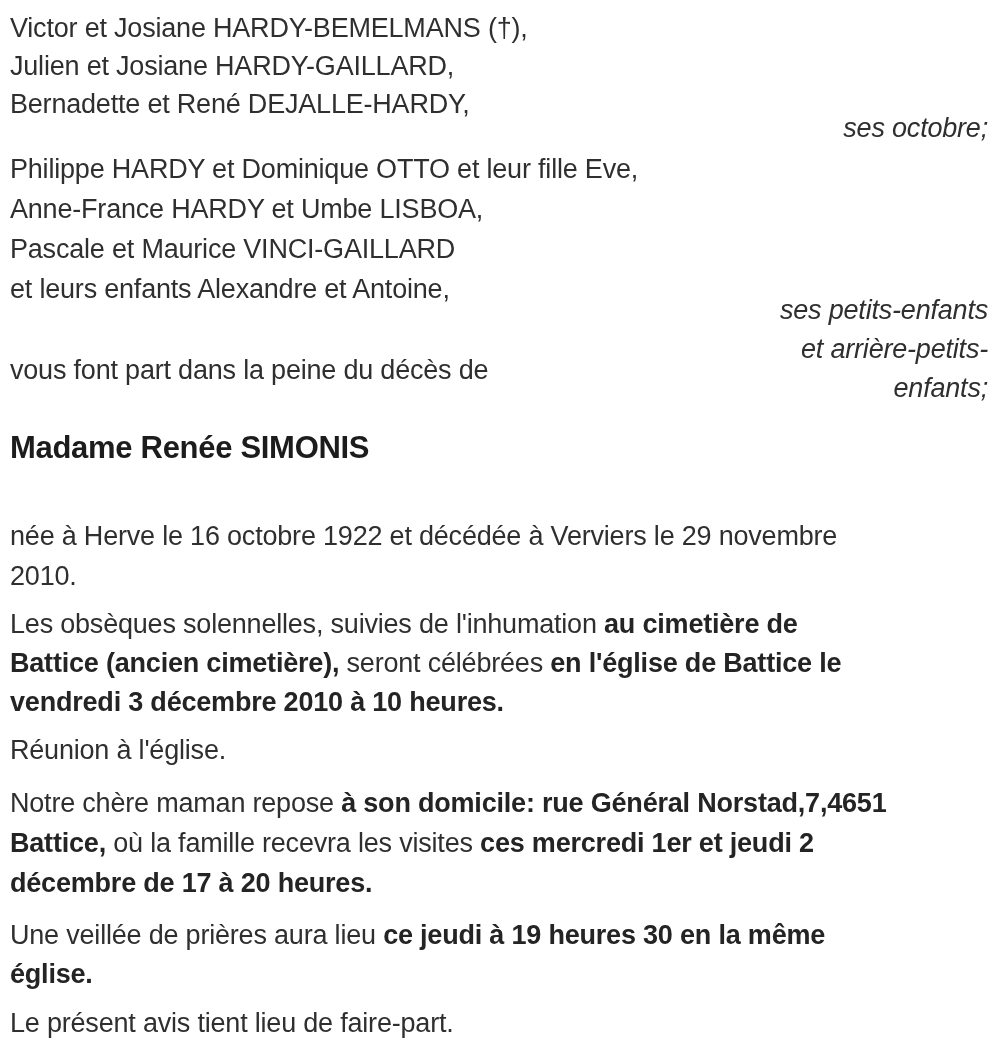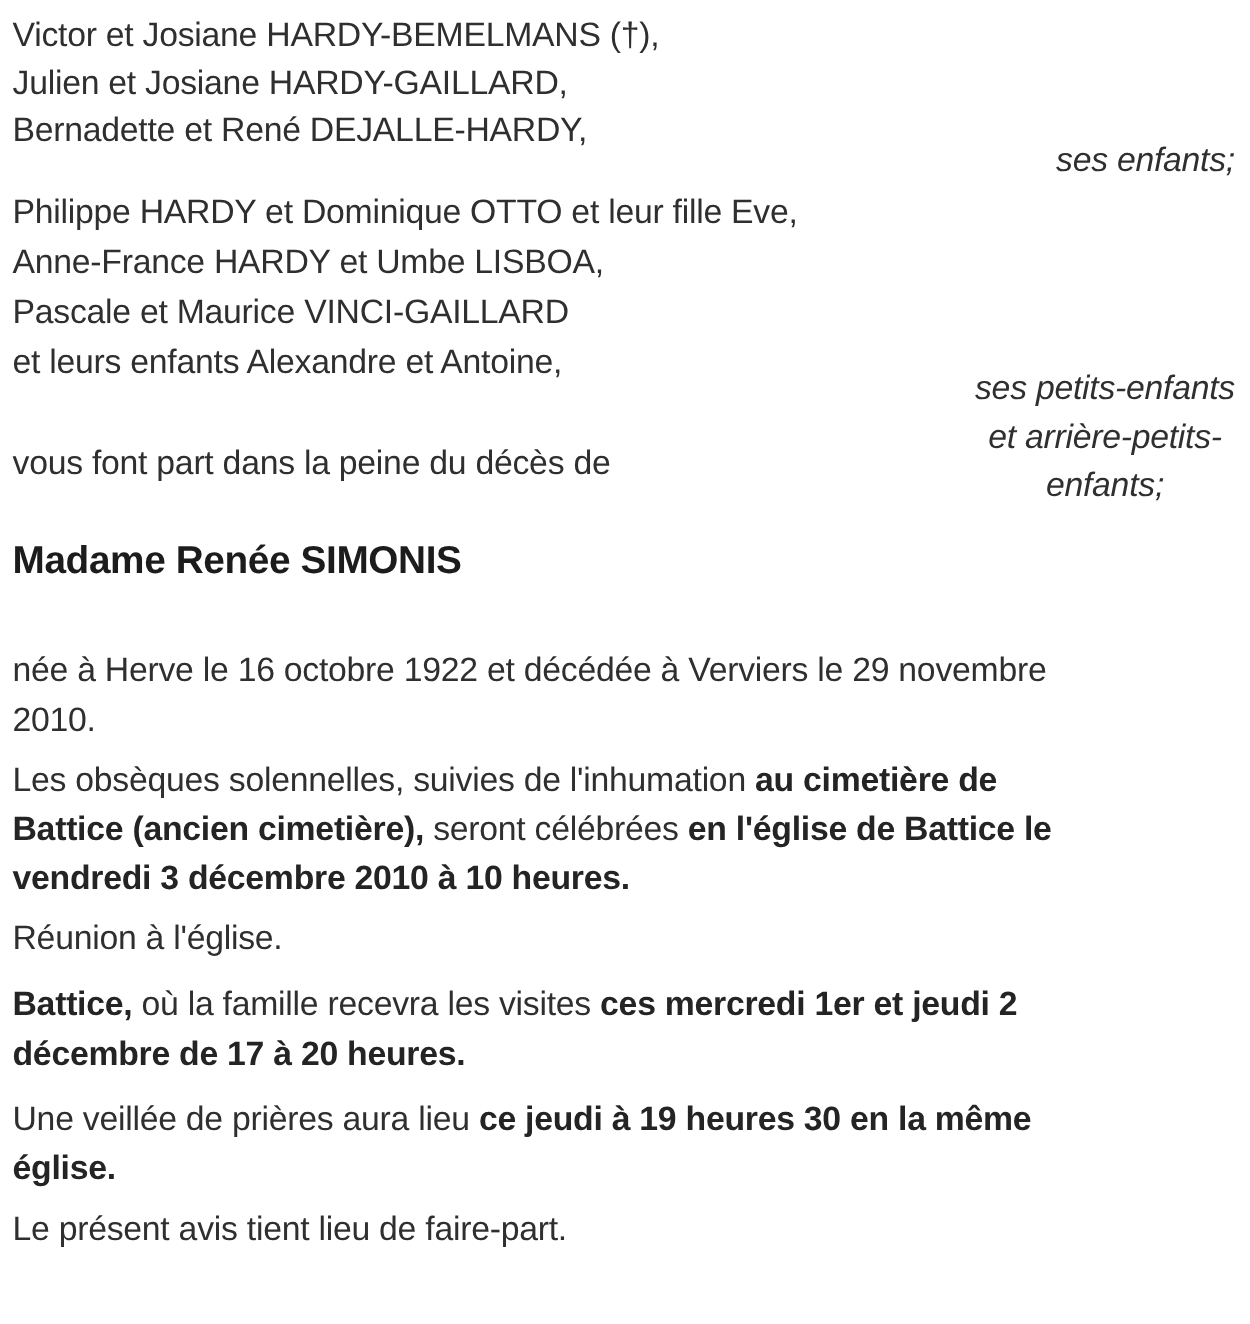--- a/index.html
+++ b/index.html
@@ -38,21 +38,20 @@
     display: flex;
     margin-top: -18px;
   }
   .intro-cell {
     flex: 1;
     padding-top: 60px;
   }
   .intro-cell .line { line-height: 38px; }
   .label-grandchildren {
     margin-left: auto;
-    text-align: center;
   }
   .label-grandchildren .line { line-height: 39px; }
 
   h1.deceased-name {
     margin: 16px 0 0 0;
     font-size: 31px;
     line-height: 48px;
     font-weight: 700;
     color: #1c1c1c;
     letter-spacing: -0.3px;
@@ -82,21 +81,21 @@
 <body>
 
 <div class="doc">
 
   <div class="names1">
     <div class="line">Victor et Josiane HARDY-BEMELMANS (†),</div>
     <div class="line">Julien et Josiane HARDY-GAILLARD,</div>
     <div class="line">Bernadette et René DEJALLE-HARDY,</div>
   </div>
 
-  <div class="relation-label label-children">ses enfants;</div>
+  <div class="relation-label label-children">ses octobre;</div>
 
   <div class="names2">
     <div class="line">Philippe HARDY et Dominique OTTO et leur fille Eve,</div>
     <div class="line">Anne-France HARDY et Umbe LISBOA,</div>
     <div class="line">Pascale et Maurice VINCI-GAILLARD</div>
     <div class="line">et leurs enfants Alexandre et Antoine,</div>
   </div>
 
   <div class="intro-row">
     <div class="intro-cell">
@@ -120,20 +119,21 @@
     <div class="line"><span>Les obsèques solennelles, suivies de l'inhumation </span><span class="b">au cimetière de</span></div>
     <div class="line"><span class="b">Battice (ancien cimetière),</span><span> seront célébrées </span><span class="b">en l'église de Battice le</span></div>
     <div class="line"><span class="b">vendredi 3 décembre 2010 à 10 heures.</span></div>
   </div>
 
   <div class="para reunion">
     <div class="line">Réunion à l'église.</div>
   </div>
 
   <div class="para visitation">
+    <div class="line"><span>Notre chère maman repose </span><span class="b">à son domicile: rue Général Norstad,7,4651</span></div>
     <div class="line"><span class="b">Battice,</span><span> où la famille recevra les visites </span><span class="b">ces mercredi 1er et jeudi 2</span></div>
     <div class="line"><span class="b">décembre de 17 à 20 heures.</span></div>
   </div>
 
   <div class="para vigil">
     <div class="line"><span>Une veillée de prières aura lieu </span><span class="b">ce jeudi à 19 heures 30 en la même</span></div>
     <div class="line"><span class="b">église.</span></div>
   </div>
 
   <div class="para closing">

